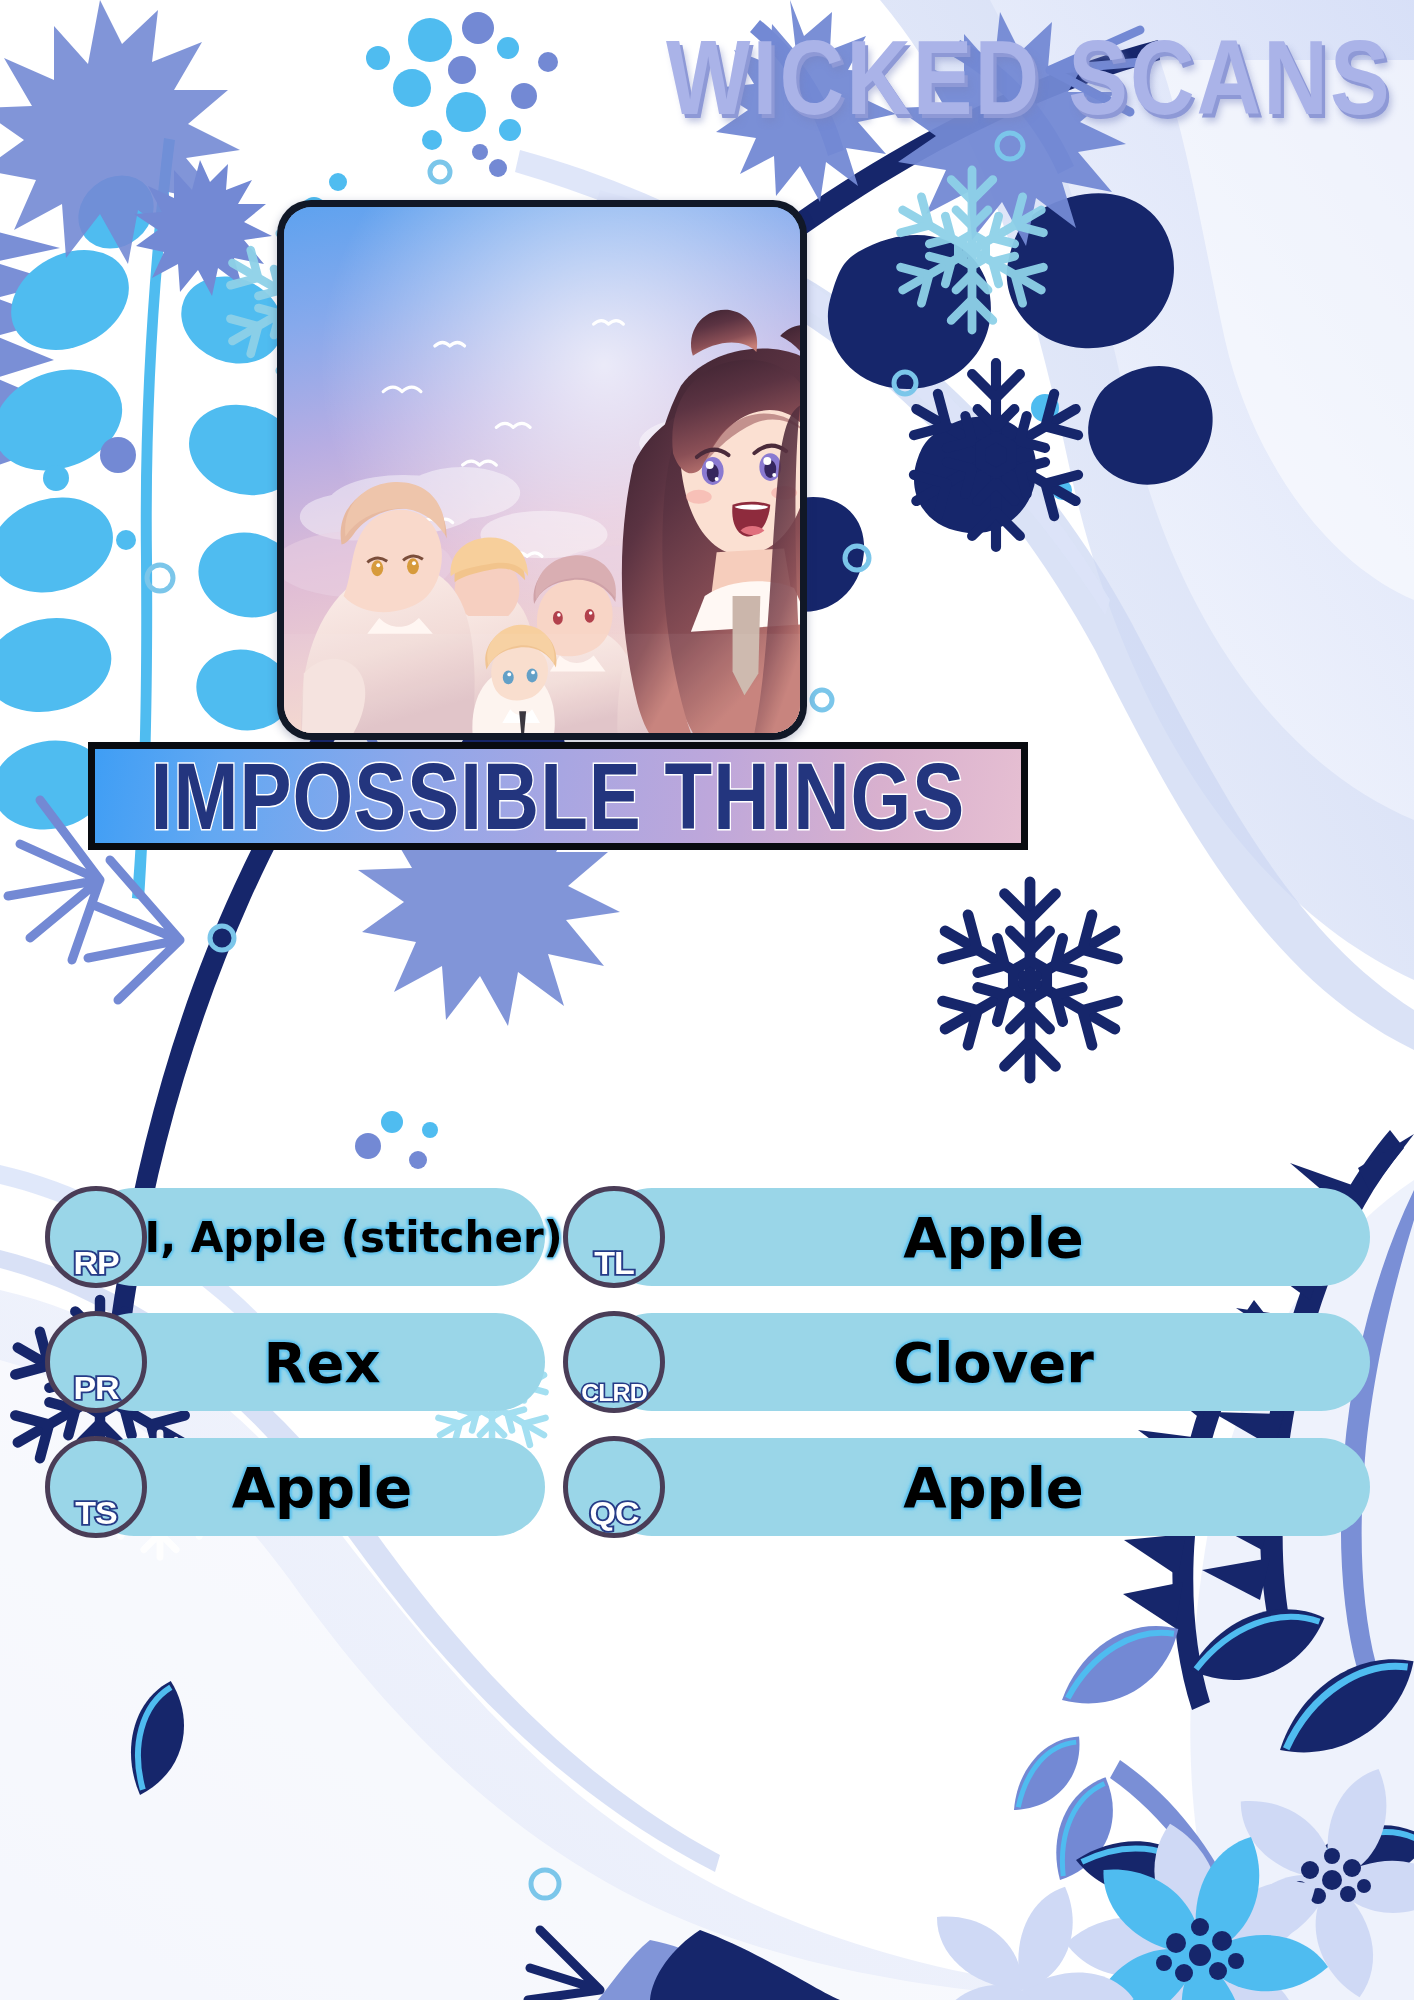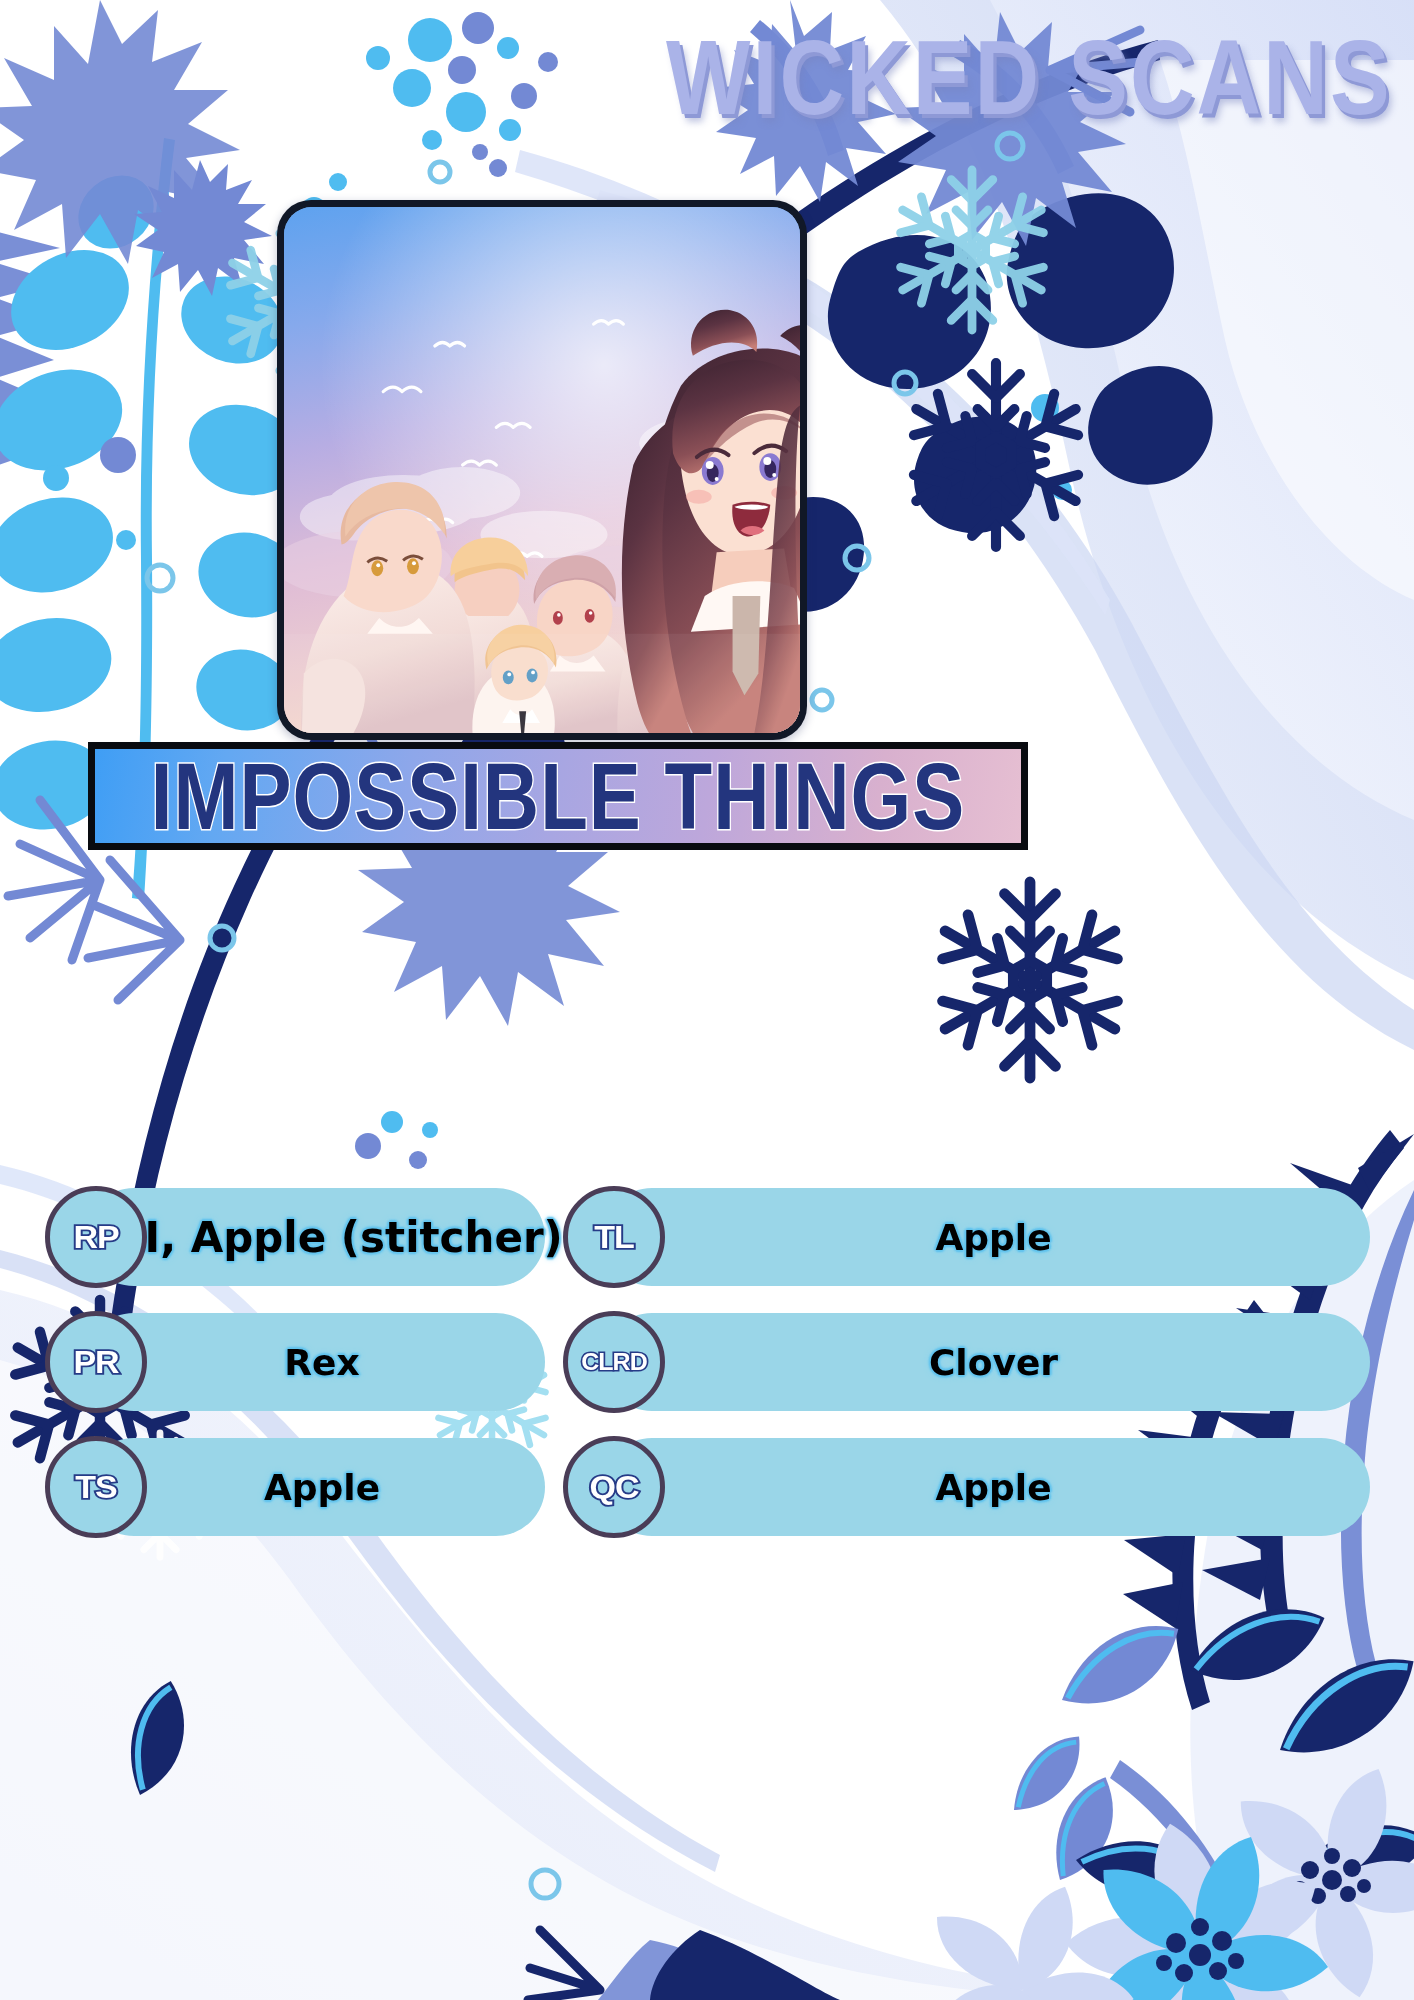--- a/index.html
+++ b/index.html
@@ -116,21 +116,21 @@
   .cell-right .pill { width:767px; }
 
   .badge {
     position:absolute;
     left:0; top:-2px;
     width:102px; height:102px;
     border-radius:50%;
     background:#9ad6e8;
     border:5px solid #4a3d57;
     display:flex;
-    align-items:center;
+    align-items:flex-end;
     justify-content:center;
     z-index:3;
   }
   .badge-label {
     font-family:"Liberation Sans Narrow","Liberation Sans", sans-serif;
     font-weight:bold;
     font-size:34px;
     color:#ffffff;
     letter-spacing:-1px;
     -webkit-text-stroke:4px #263b87;
@@ -138,21 +138,21 @@
     transform:scaleY(.92);
     white-space:nowrap;
   }
   .badge-label.sm { font-size:25px; -webkit-text-stroke:3.4px #263b87; }
 
   .credit-name {
     position:relative;
     z-index:2;
     font-family:"DejaVu Sans", sans-serif;
     font-weight:bold;
-    font-size:36px;
+    font-size:56px;
     color:#000000;
     letter-spacing:0px;
     white-space:nowrap;
     text-shadow:
        0 0 3px #63c4ee, 0 0 3px #63c4ee,
        2px 0 2px #63c4ee, -2px 0 2px #63c4ee,
        0 2px 2px #63c4ee, 0 -2px 2px #63c4ee,
        0 0 7px #7fd0f2;
     padding-left:14px;
   }

